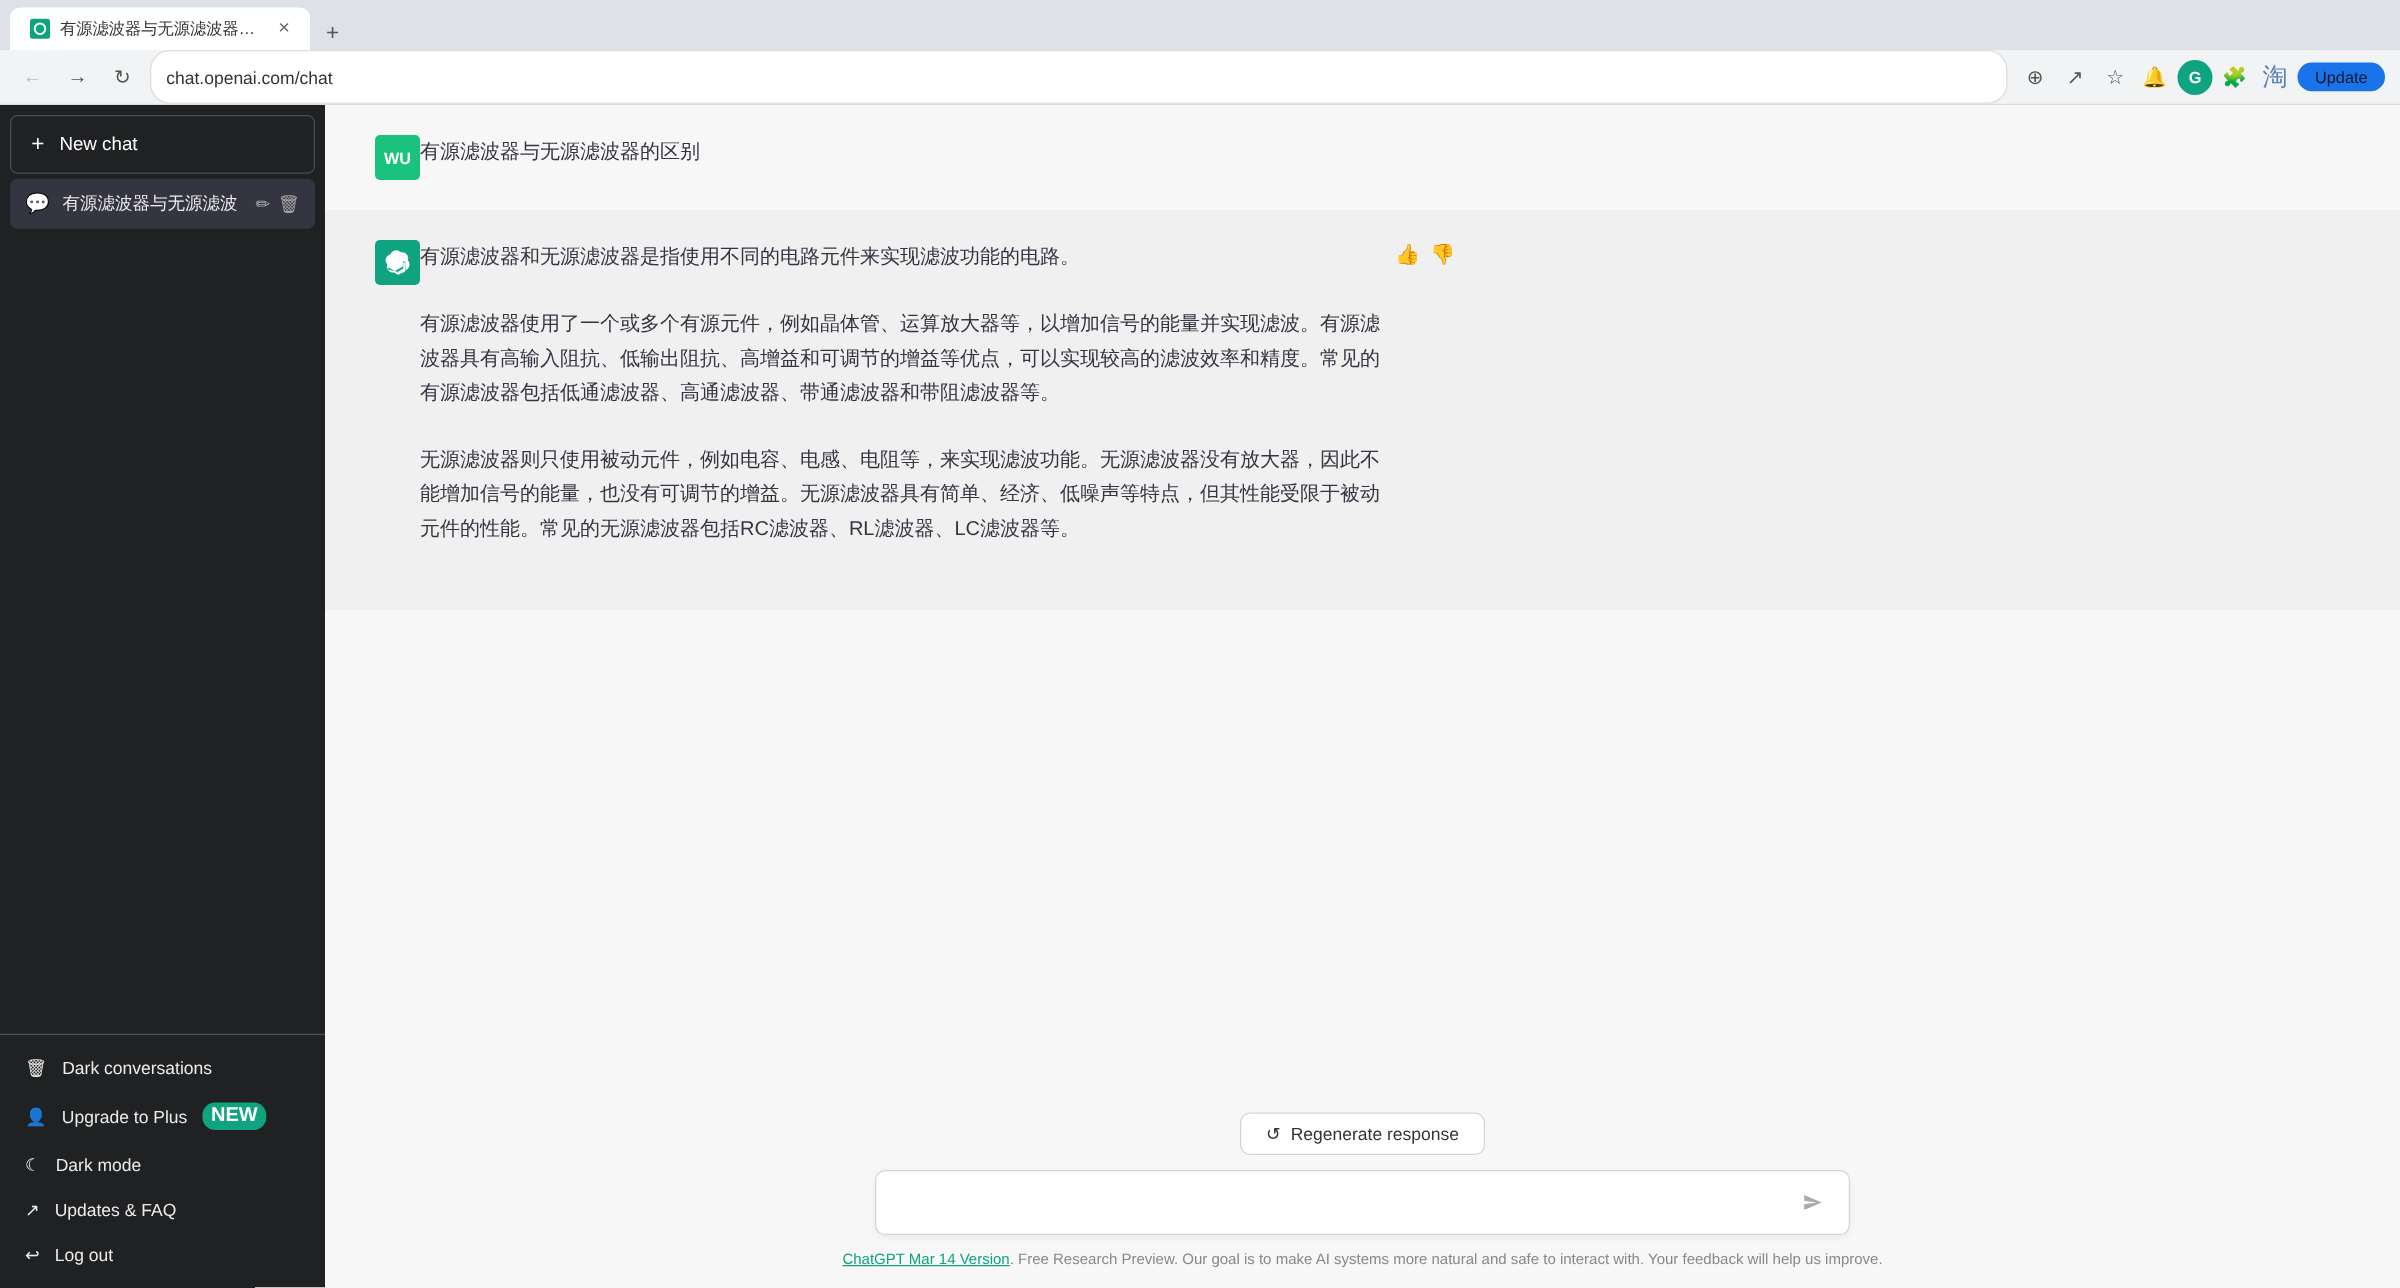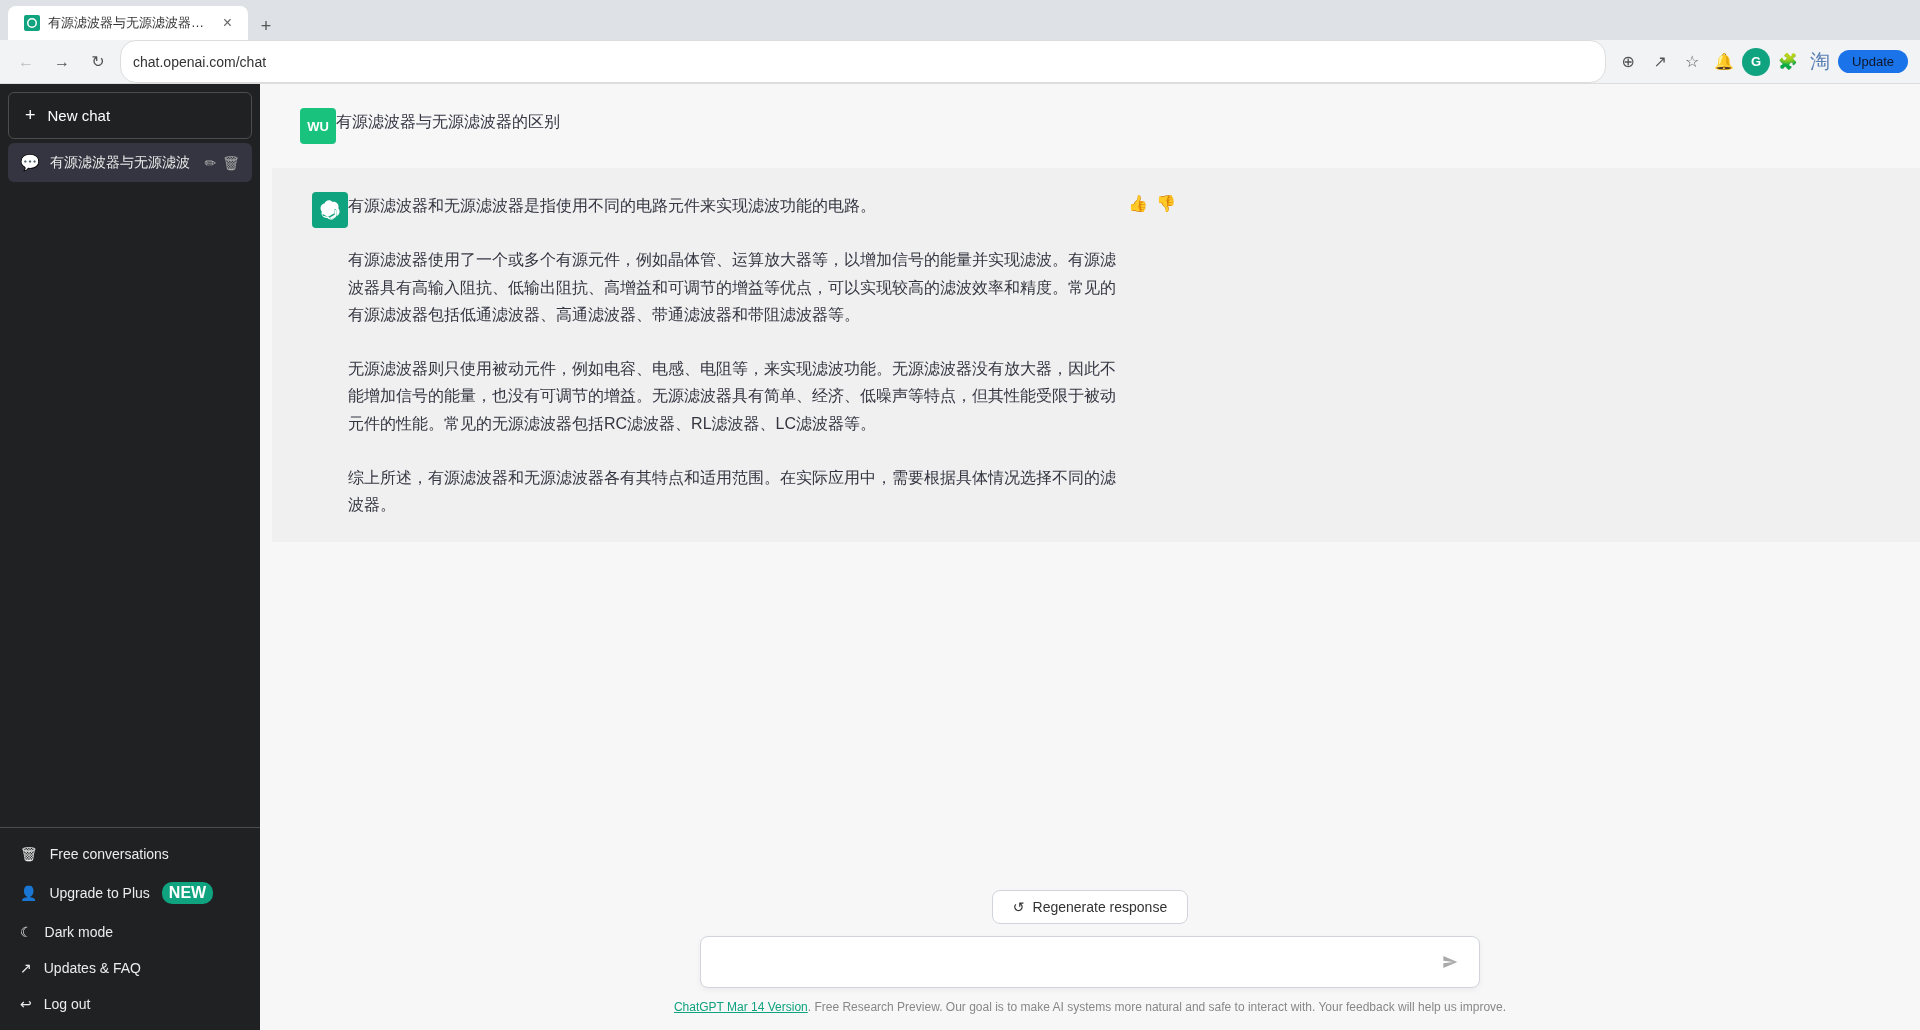--- a/index.html
+++ b/index.html
@@ -32,21 +32,21 @@
     .chat-item-icon { color: #aaa; font-size: 14px; cursor: pointer; }
     .sidebar-bottom { border-top: 1px solid #4d4d4f; padding: 8px; }
     .sidebar-bottom-item { padding: 10px 12px; border-radius: 6px; cursor: pointer; display: flex; align-items: center; gap: 12px; color: #ececec; font-size: 14px; }
     .new-badge { background: #10a37f; color: #fff; font-size: 16px; padding: 2px 7px; border-radius: 10px; font-weight: 600; }
 
     
     .main { flex: 1; display: flex; flex-direction: column; background: #f7f7f8; }
     .chat-messages { flex: 1; overflow-y: auto; padding: 0; }
     .message-row { padding: 24px 40px; display: flex; }
     .message-row.user { background: #f7f7f8; }
-    .message-row.assistant { background: #f0f0f0; margin-left: 12px; }
+    .message-row.assistant { background: #f0f0f0; }
     .avatar { width: 36px; height: 36px; border-radius: 4px; flex-shrink: 0; display: flex; align-items: center; justify-content: center; font-weight: 700; font-size: 13px; }
     .avatar.user-avatar { background: #19c37d; color: #fff; }
     .avatar.gpt-avatar { background: #10a37f; color: #fff; }
     .message-content { flex: 1; font-size: 16px; line-height: 1.7; color: #343541; max-width: 780px; }
     .message-actions { display: flex; gap: 8px; align-items: flex-start; padding-top: 2px; }
     .action-btn { background: none; border: none; cursor: pointer; color: #aaa; font-size: 16px; }
 
     
     .chat-bottom { padding: 16px 40px 8px; background: #f7f7f8; display: flex; flex-direction: column; align-items: center; gap: 12px; }
     .regenerate-btn { background: #fff; border: 1px solid #d1d5db; border-radius: 8px; padding: 8px 20px; font-size: 14px; color: #333; cursor: pointer; display: flex; align-items: center; gap: 8px; }
@@ -103,21 +103,21 @@
         <span class="chat-item-title">有源滤波器与无源滤波</span>
         <div class="chat-item-icons">
           <span class="chat-item-icon">✏</span>
           <span class="chat-item-icon">🗑</span>
         </div>
       </div>
     </div>
     <div class="sidebar-bottom">
       <div class="sidebar-bottom-item">
         <span>🗑</span>
-        <span>Free conversations</span>
+        <span>Dark conversations</span>
       </div>
       <div class="sidebar-bottom-item">
         <span>👤</span>
         <span>Upgrade to Plus</span>
         <span class="new-badge">NEW</span>
       </div>
       <div class="sidebar-bottom-item">
         <span>☾</span>
         <span>Dark mode</span>
       </div>
@@ -146,21 +146,20 @@
               <path d="M37.5324 16.8707C37.9808 15.5241 38.1363 14.0974 37.9886 12.6859C37.8409 11.2744 37.3934 9.91076 36.676 8.68622C35.6126 6.83404 33.9882 5.3676 32.0373 4.4987C30.0864 3.6298 27.9098 3.40628 25.8222 3.85294C24.8717 2.78892 23.7093 1.94205 22.4133 1.36898C21.1173 0.795907 19.7147 0.50958 18.2997 0.530894C16.2628 0.559787 14.2769 1.19927 12.6138 2.36481C10.9507 3.53035 9.69494 5.16205 8.99917 7.04789C7.60709 7.37913 6.28547 7.99166 5.12605 8.84521C3.96664 9.69876 2.99516 10.7761 2.27736 12.0157C1.25933 13.8671 0.846823 15.9934 1.09465 18.0975C1.34248 20.2016 2.23987 22.1766 3.66606 23.7541C3.21763 25.1007 3.0621 26.5274 3.20978 27.9389C3.35746 29.3504 3.80497 30.714 4.52234 31.9386C5.58566 33.7907 7.21008 35.2571 9.16104 36.126C11.112 36.9949 13.2886 37.2185 15.3762 36.7718C16.3265 37.8358 17.489 38.6827 18.785 39.2557C20.081 39.8288 21.4836 40.1151 22.8986 40.0938C24.9354 40.065 26.9213 39.4255 28.5844 38.2599C30.2475 37.0944 31.5033 35.4627 32.1991 33.5768C33.5911 33.2456 34.9128 32.6331 36.0722 31.7795C37.2316 30.926 38.2031 29.8486 38.9209 28.609C39.9389 26.7576 40.3514 24.6313 40.1036 22.5272C39.8558 20.4231 38.9584 18.4481 37.5324 16.8707ZM22.9008 37.8667C21.554 37.8771 20.2393 37.4529 19.1568 36.6619L19.4574 36.4897L29.2664 30.9158C29.4911 30.7891 29.6784 30.6049 29.8083 30.382C29.9382 30.1591 30.0062 29.9055 30.0059 29.6475V17.8958L34.1643 20.3267C34.1864 20.337 34.2054 20.3531 34.2188 20.3733C34.2322 20.3935 34.239 20.417 34.2387 20.4409V29.8527C34.2369 32.169 33.3082 34.39 31.6577 36.0254C30.0072 37.6608 27.7776 38.5786 25.4589 38.5769L22.9008 37.8667ZM6.12096 32.4374C5.40613 31.2121 5.14791 29.7835 5.39506 28.3959L5.69569 28.5802L15.5046 34.1541C15.7294 34.2808 15.9838 34.3476 16.243 34.3476C16.5022 34.3476 16.7566 34.2808 16.9814 34.1541L29.3289 27.0789V22.217C29.3292 22.1932 29.336 22.1699 29.3484 22.1496C29.3608 22.1294 29.3784 22.1129 29.3993 22.1016L33.5578 19.6707C33.5789 19.6597 33.6025 19.654 33.6264 19.654C33.6503 19.654 33.6739 19.6597 33.695 19.6707V29.0826C33.6936 31.3989 32.7649 33.6199 31.1144 35.2553C29.4639 36.8907 27.2343 37.8085 24.9156 37.8068C22.5969 37.8051 20.3686 36.884 18.7203 35.2463L18.7202 35.2461L6.12096 32.4374Z" fill="white"></path>
             </svg>
         </div>
         <div class="message-content">
           <p id="para0">有源滤波器和无源滤波器是指使用不同的电路元件来实现滤波功能的电路。</p>
           <br>
           <p id="para1">有源滤波器使用了一个或多个有源元件，例如晶体管、运算放大器等，以增加信号的能量并实现滤波。有源滤波器具有高输入阻抗、低输出阻抗、高增益和可调节的增益等优点，可以实现较高的滤波效率和精度。常见的有源滤波器包括低通滤波器、高通滤波器、带通滤波器和带阻滤波器等。</p>
           <br>
           <p id="para2">无源滤波器则只使用被动元件，例如电容、电感、电阻等，来实现滤波功能。无源滤波器没有放大器，因此不能增加信号的能量，也没有可调节的增益。无源滤波器具有简单、经济、低噪声等特点，但其性能受限于被动元件的性能。常见的无源滤波器包括RC滤波器、RL滤波器、LC滤波器等。</p>
           <br>
-          <p id="para3">综上所述，有源滤波器和无源滤波器各有其特点和适用范围。在实际应用中，需要根据具体情况选择不同的滤波器。</p>
         </div>
         <div class="message-actions">
           <button class="action-btn">👍</button>
           <button class="action-btn">👎</button>
         </div>
       </div>
     </div>
 
     <div class="chat-bottom">
       <button class="regenerate-btn">

